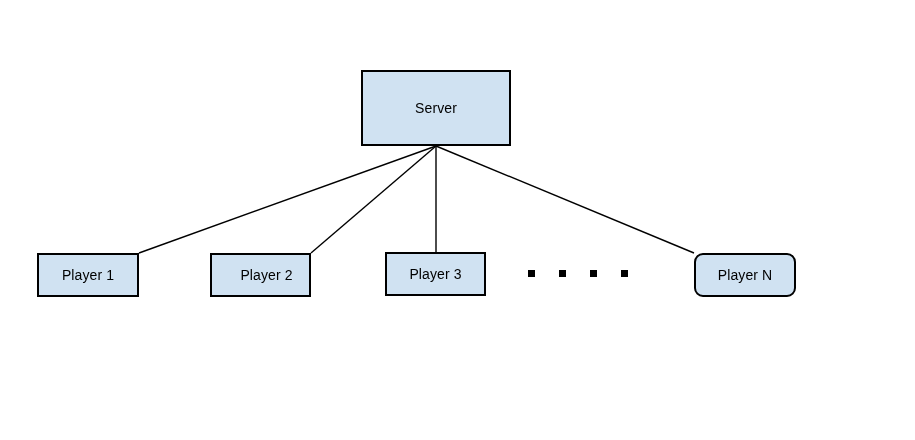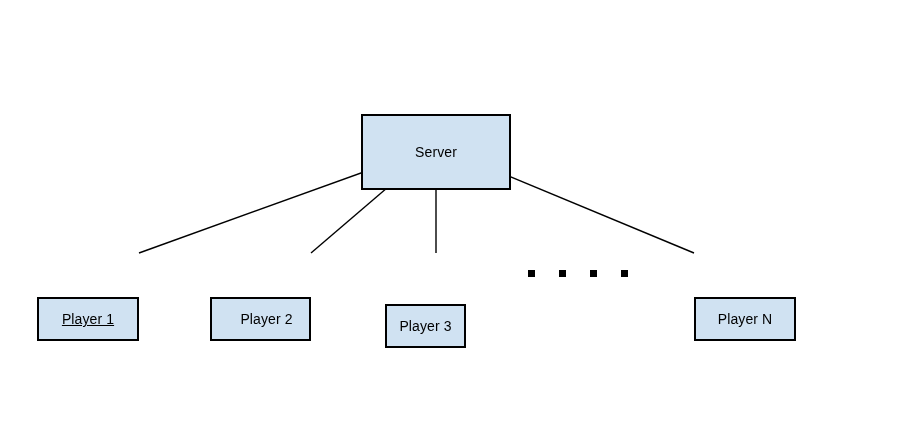--- a/index.html
+++ b/index.html
@@ -33,53 +33,52 @@
     border: 2px solid #000000;
     display: flex;
     align-items: center;
     justify-content: center;
     color: #000000;
     font-family: "Liberation Sans", sans-serif;
     font-size: 14px;
     line-height: 1;
     letter-spacing: 0.1px;
     white-space: nowrap;
-    margin-top: 44px;
   }
   .node-server {
     left: 361px;
     top: 70px;
     width: 150px;
     height: 76px;
   }
   .node-p1 {
     left: 37px;
     top: 253px;
     width: 102px;
     height: 44px;
-    text-decoration: underline;
   }
   .node-p2 {
     left: 210px;
     top: 253px;
     width: 101px;
     height: 44px;
     padding-left: 12px;
   }
   .node-p3 {
     left: 385px;
-    top: 260px;
-    width: 81px;
+    top: 252px;
+    width: 101px;
     height: 44px;
   }
   .node-pn {
     left: 694px;
     top: 253px;
     width: 102px;
     height: 44px;
+    border-radius: 9px;
   }
   .ellipsis {
     position: absolute;
     left: 528px;
     top: 267px;
     width: 100px;
     height: 12px;
     display: flex;
     align-items: center;
     justify-content: space-between;

